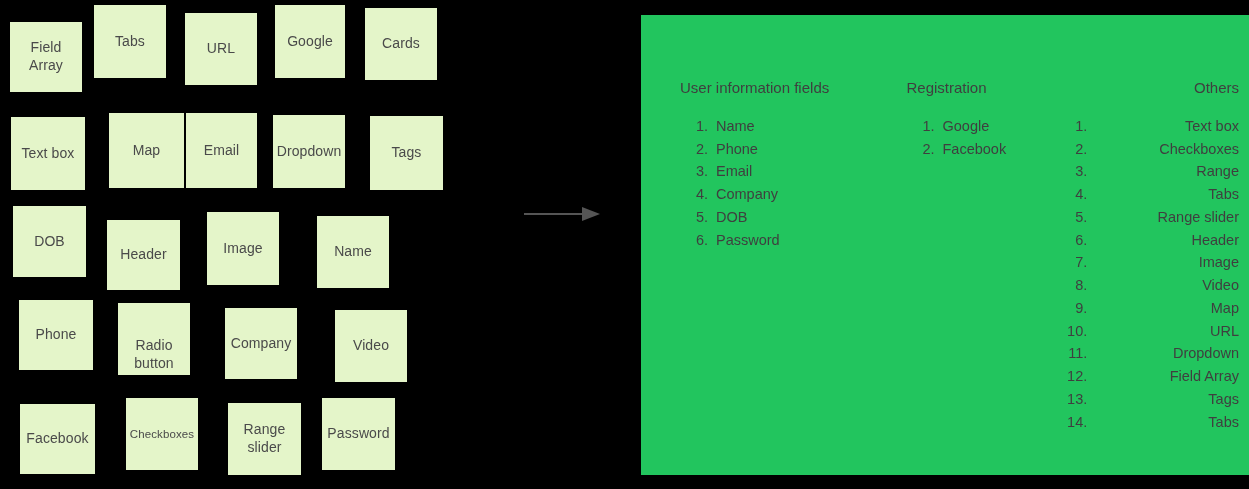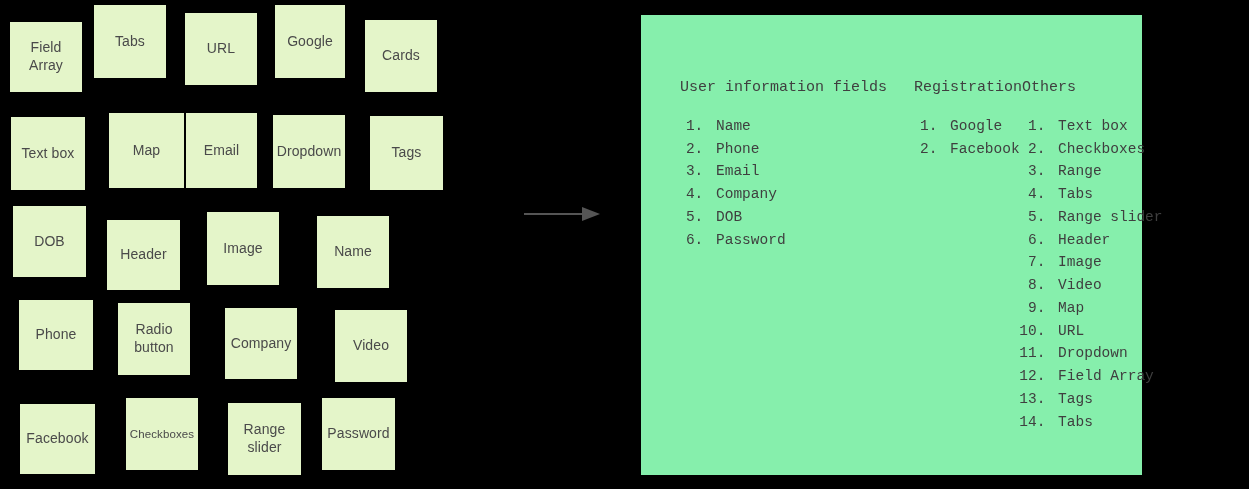--- a/index.html
+++ b/index.html
@@ -49,37 +49,36 @@
     top: 196px;
     width: 86px;
     height: 36px;
   }
 
   
   #summary-panel {
     position: absolute;
     left: 641px;
     top: 15px;
-    width: 501px;
+    width: 608px;
     height: 460px;
-    background: #86efac;
-    font-family: Liberation Mono, monospace;
+    background: #22c55e;
   }
   .columns {
     position: absolute;
     left: 39px;
     top: 64px;
     right: 10px;
     display: flex;
     align-items: flex-start;
   }
   .col { box-sizing: border-box; }
   .col-user  { width: 222px; }
   .col-reg   { width: 170px; margin-left: 27px; }
-  .col-other { width: 200px; }
+  .col-other { width: 200px; text-align: right; }
 
   .col-title {
     font-size: 15px;
     color: #3f3f3f;
     margin: 0 0 22px 0;
     font-weight: 400;
     white-space: nowrap;
   }
   .col ol {
     margin: 0;
@@ -103,21 +102,21 @@
     </div>
     <div class="note" style="left: 94px; top: 5px; width: 72px; height: 73px; background: rgb(228, 245, 201); color: rgb(74, 74, 74);">
       <span>Tabs</span>
     </div>
     <div class="note" style="left: 185px; top: 13px; width: 72px; height: 72px; background: rgb(228, 245, 201); color: rgb(74, 74, 74);">
       <span>URL</span>
     </div>
     <div class="note" style="left: 275px; top: 5px; width: 70px; height: 73px; background: rgb(228, 245, 201); color: rgb(74, 74, 74);">
       <span>Google</span>
     </div>
-    <div class="note" style="left: 365px; top: 20px; width: 72px; height: 72px; background: rgb(228, 245, 201); color: rgb(74, 74, 74);">
+    <div class="note" style="left: 365px; top: 8px; width: 72px; height: 72px; background: rgb(228, 245, 201); color: rgb(74, 74, 74);">
       <span>Cards</span>
     </div>
     <div class="note" style="left: 11px; top: 117px; width: 74px; height: 73px; background: rgb(228, 245, 201); color: rgb(74, 74, 74);">
       <span>Text box</span>
     </div>
     <div class="note" style="left: 109px; top: 113px; width: 75px; height: 75px; background: rgb(228, 245, 201); color: rgb(74, 74, 74);">
       <span>Map</span>
     </div>
     <div class="note" style="left: 186px; top: 113px; width: 71px; height: 75px; background: rgb(228, 245, 201); color: rgb(74, 74, 74);">
       <span>Email</span>
@@ -136,21 +135,21 @@
     </div>
     <div class="note" style="left: 207px; top: 212px; width: 72px; height: 73px; background: rgb(228, 245, 201); color: rgb(74, 74, 74);">
       <span>Image</span>
     </div>
     <div class="note" style="left: 317px; top: 216px; width: 72px; height: 72px; background: rgb(228, 245, 201); color: rgb(74, 74, 74);">
       <span>Name</span>
     </div>
     <div class="note" style="left: 19px; top: 300px; width: 74px; height: 70px; background: rgb(228, 245, 201); color: rgb(74, 74, 74);">
       <span>Phone</span>
     </div>
-    <div class="note" style="left: 118px; top: 303px; width: 72px; height: 72px; background: rgb(228, 245, 201); color: rgb(74, 74, 74);">
+    <div class="note" style="left: 118px; top: 303px; width: 72px; height: 72px; background: rgb(228, 245, 201); color: rgb(74, 74, 74); align-items: flex-end;">
       <span>Radio button</span>
     </div>
     <div class="note" style="left: 225px; top: 308px; width: 72px; height: 71px; background: rgb(228, 245, 201); color: rgb(74, 74, 74);">
       <span>Company</span>
     </div>
     <div class="note" style="left: 335px; top: 310px; width: 72px; height: 72px; background: rgb(228, 245, 201); color: rgb(74, 74, 74);">
       <span>Video</span>
     </div>
     <div class="note" style="left: 20px; top: 404px; width: 75px; height: 70px; background: rgb(228, 245, 201); color: rgb(74, 74, 74);">
       <span>Facebook</span>

